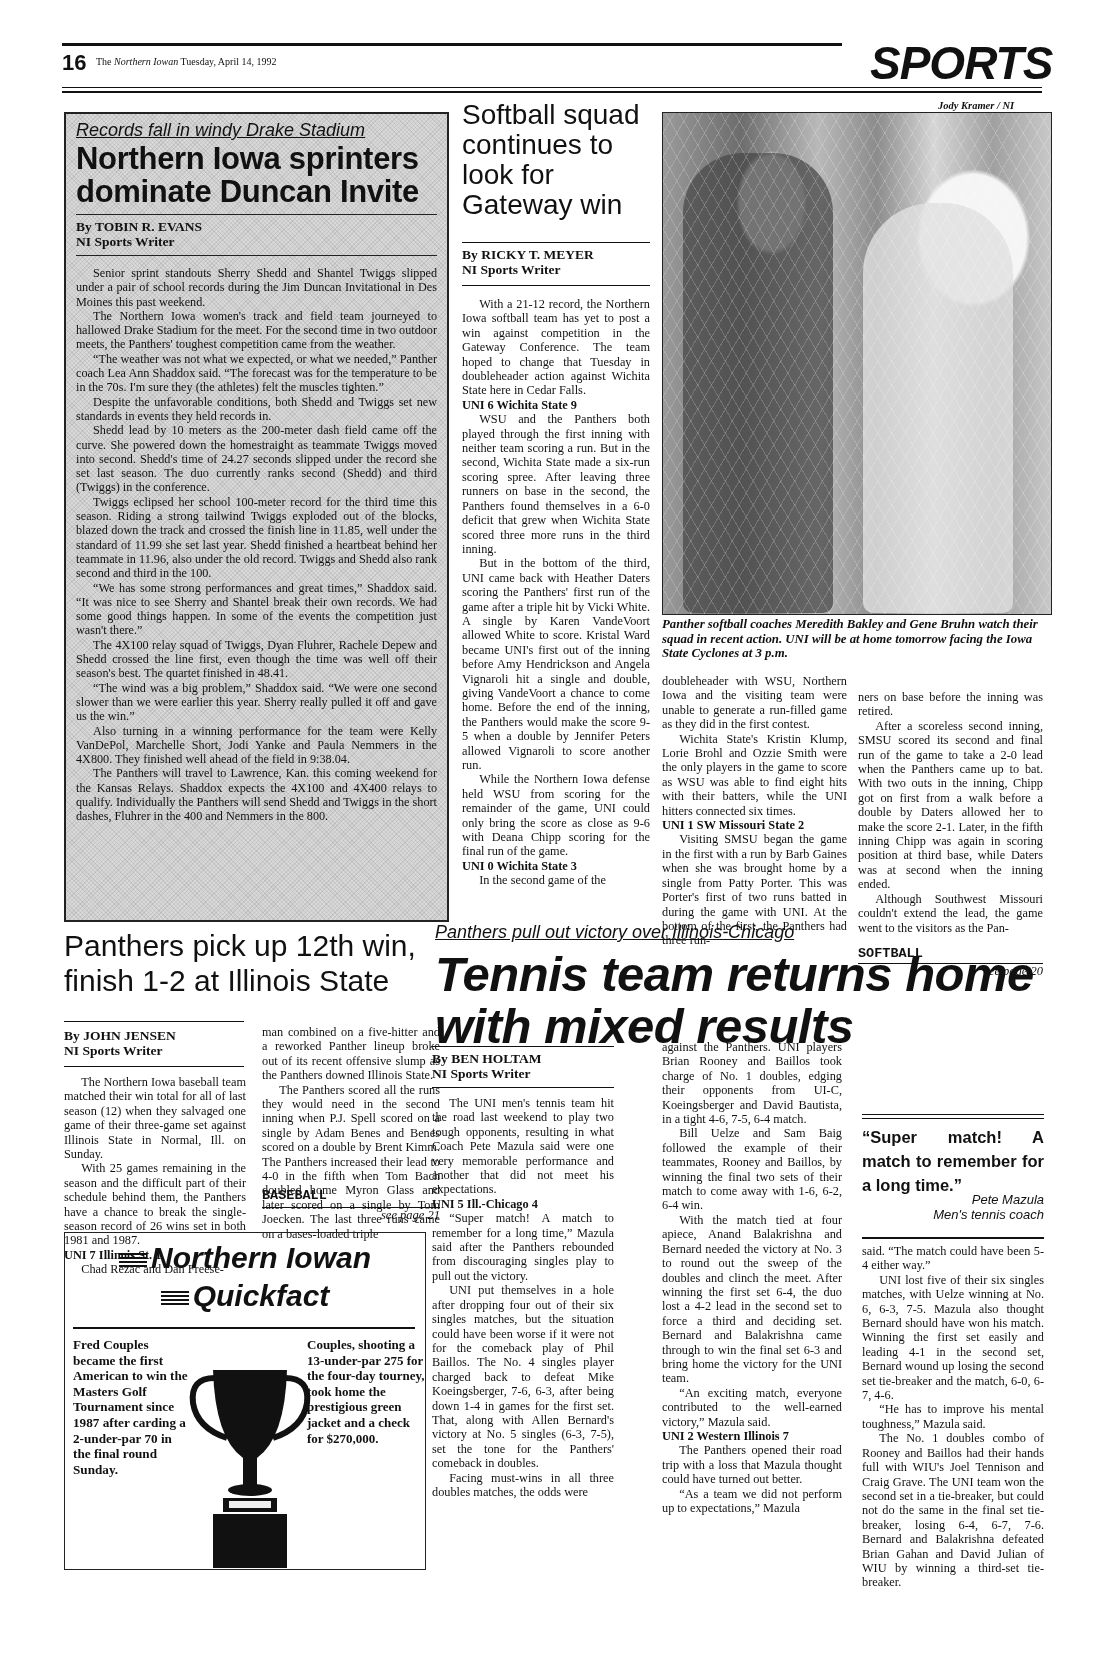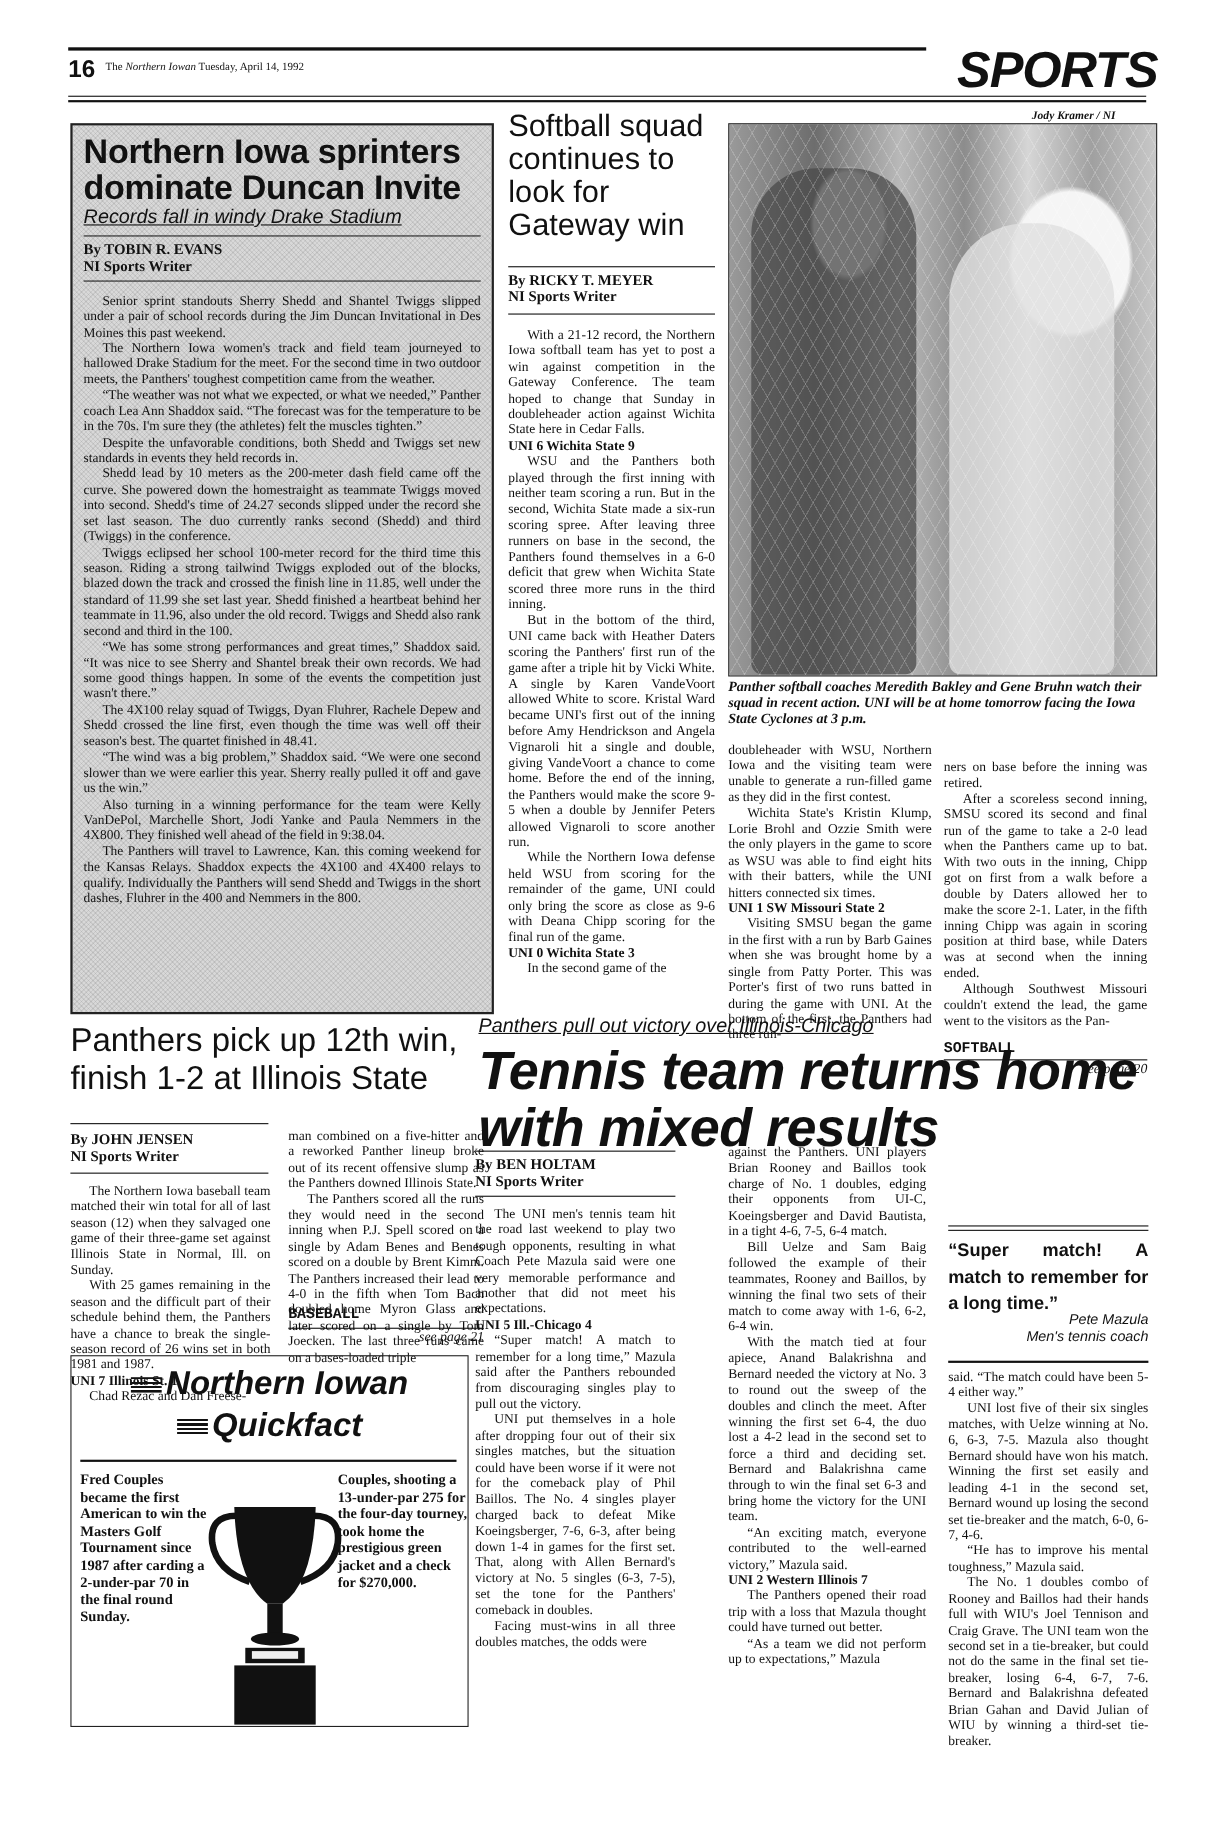--- a/index.html
+++ b/index.html
@@ -99,22 +99,22 @@
 <body>
 
 <div class="rule abs" id="mast-line-top"></div>
 <div class="abs" id="page-num">16</div>
 <div class="abs" id="paper-line"><span>The </span><i>Northern Iowan</i><span> Tuesday, April 14, 1992</span></div>
 <div class="abs" id="sports-label">SPORTS</div>
 <div class="rule abs" id="mast-line-b1"></div>
 <div class="rule abs" id="mast-line-b2"></div>
 
 <div class="abs" id="track-box">
+  <div id="track-kicker">Records fall in windy Drake Stadium</div>
   <div id="track-head">Northern Iowa sprinters dominate Duncan Invite</div>
-  <div id="track-kicker">Records fall in windy Drake Stadium</div>
   <div class="brule"></div>
   <div class="byline">
     <div>By TOBIN R. EVANS</div>
     <div>NI Sports Writer</div>
   </div>
   <div class="brule"></div>
   <div class="body-text" style="margin-top:10px">
     <p>Senior sprint standouts Sherry Shedd and Shantel Twiggs slipped under a pair of school records during the Jim Duncan Invitational in Des Moines this past weekend.</p>
     <p>The Northern Iowa women's track and field team journeyed to hallowed Drake Stadium for the meet. For the second time in two outdoor meets, the Panthers' toughest competition came from the weather.</p>
     <p>“The weather was not what we expected, or what we needed,” Panther coach Lea Ann Shaddox said. “The forecast was for the temperature to be in the 70s. I'm sure they (the athletes) felt the muscles tighten.”</p>
@@ -130,21 +130,21 @@
 </div>
 
 <div class="abs" id="soft-head">Softball squad continues to look for Gateway win</div>
 <div class="rule abs" id="soft-byline-rule1"></div>
 <div class="abs byline" id="soft-byline">
   <div>By RICKY T. MEYER</div>
   <div>NI Sports Writer</div>
 </div>
 <div class="rule abs" id="soft-byline-rule2"></div>
 <div class="abs body-text" id="soft-body">
-  <p>With a 21-12 record, the Northern Iowa softball team has yet to post a win against competition in the Gateway Conference. The team hoped to change that Sunday in doubleheader action against Wichita State here in Cedar Falls.</p>
+  <p>With a 21-12 record, the Northern Iowa softball team has yet to post a win against competition in the Gateway Conference. The team hoped to change that Tuesday in doubleheader action against Wichita State here in Cedar Falls.</p>
   <p class="sub">UNI 6  Wichita State 9</p>
   <p>WSU and the Panthers both played through the first inning with neither team scoring a run. But in the second, Wichita State made a six-run scoring spree. After leaving three runners on base in the second, the Panthers found themselves in a 6-0 deficit that grew when Wichita State scored three more runs in the third inning.</p>
   <p>But in the bottom of the third, UNI came back with Heather Daters scoring the Panthers' first run of the game after a triple hit by Vicki White. A single by Karen VandeVoort allowed White to score. Kristal Ward became UNI's first out of the inning before Amy Hendrickson and Angela Vignaroli hit a single and double, giving VandeVoort a chance to come home. Before the end of the inning, the Panthers would make the score 9-5 when a double by Jennifer Peters allowed Vignaroli to score another run.</p>
   <p>While the Northern Iowa defense held WSU from scoring for the remainder of the game, UNI could only bring the score as close as 9-6 with Deana Chipp scoring for the final run of the game.</p>
   <p class="sub">UNI 0  Wichita State 3</p>
   <p>In the second game of the</p>
 </div>
 
 <div class="abs" id="photo-credit">Jody Kramer / NI</div>
 <div class="abs" id="photo">

